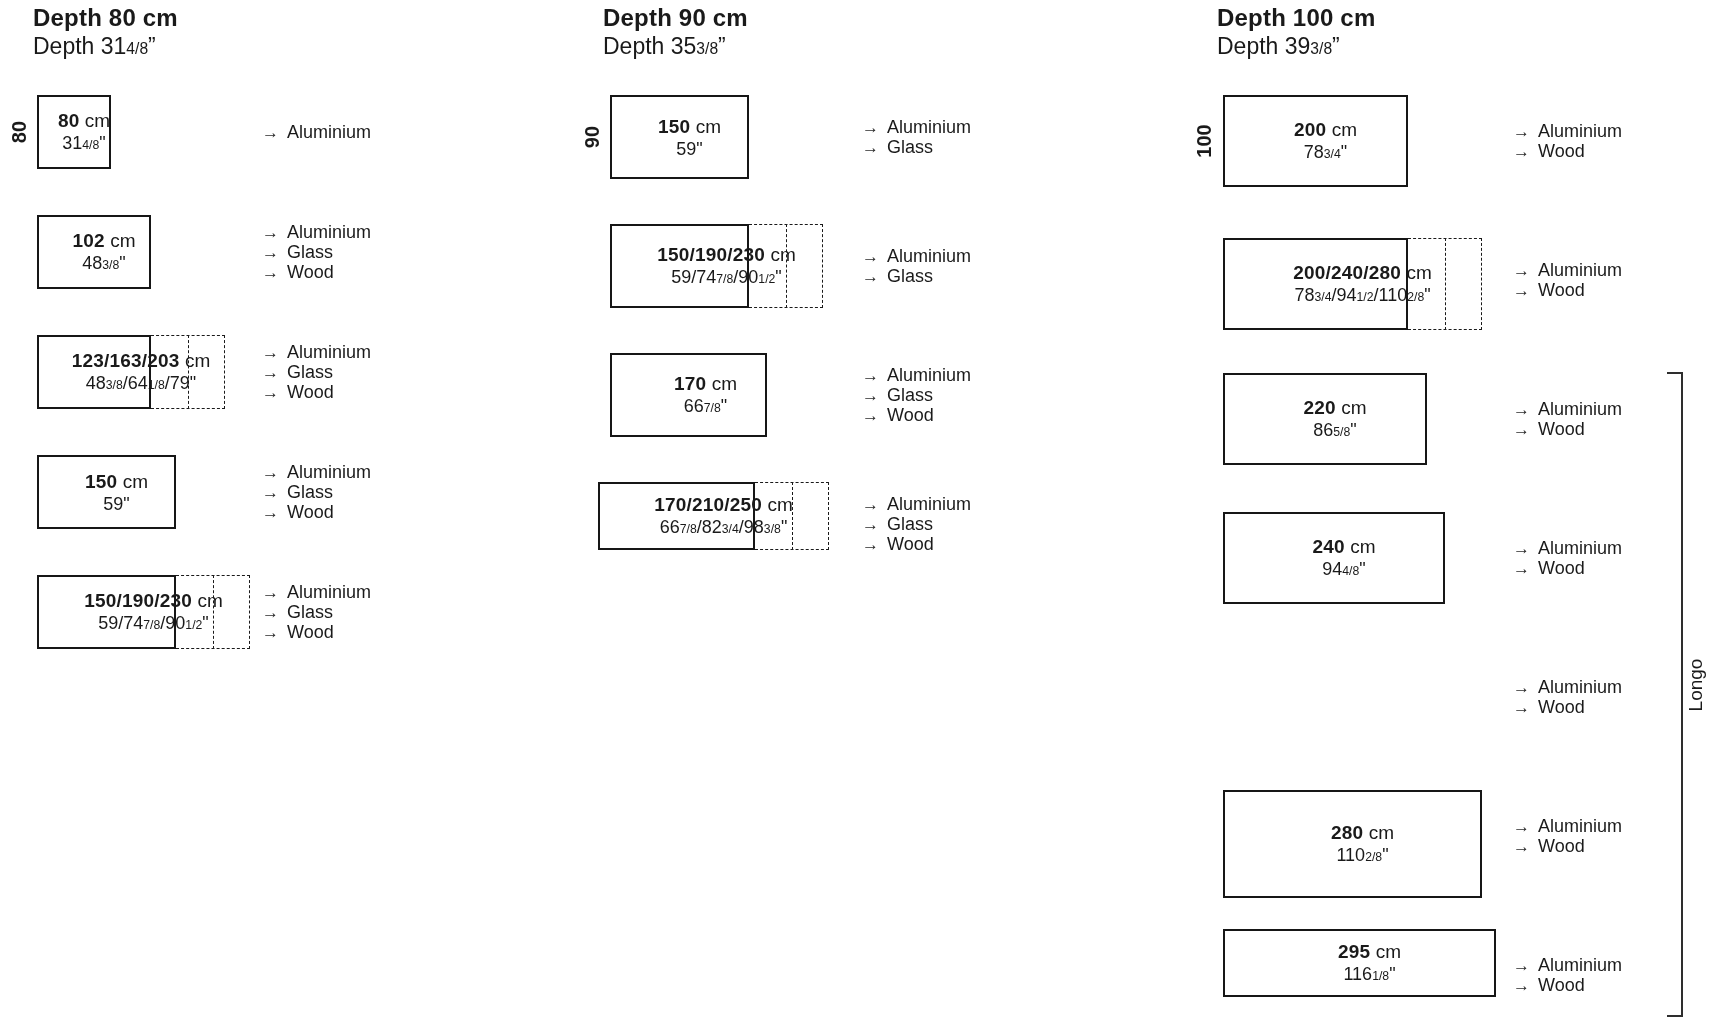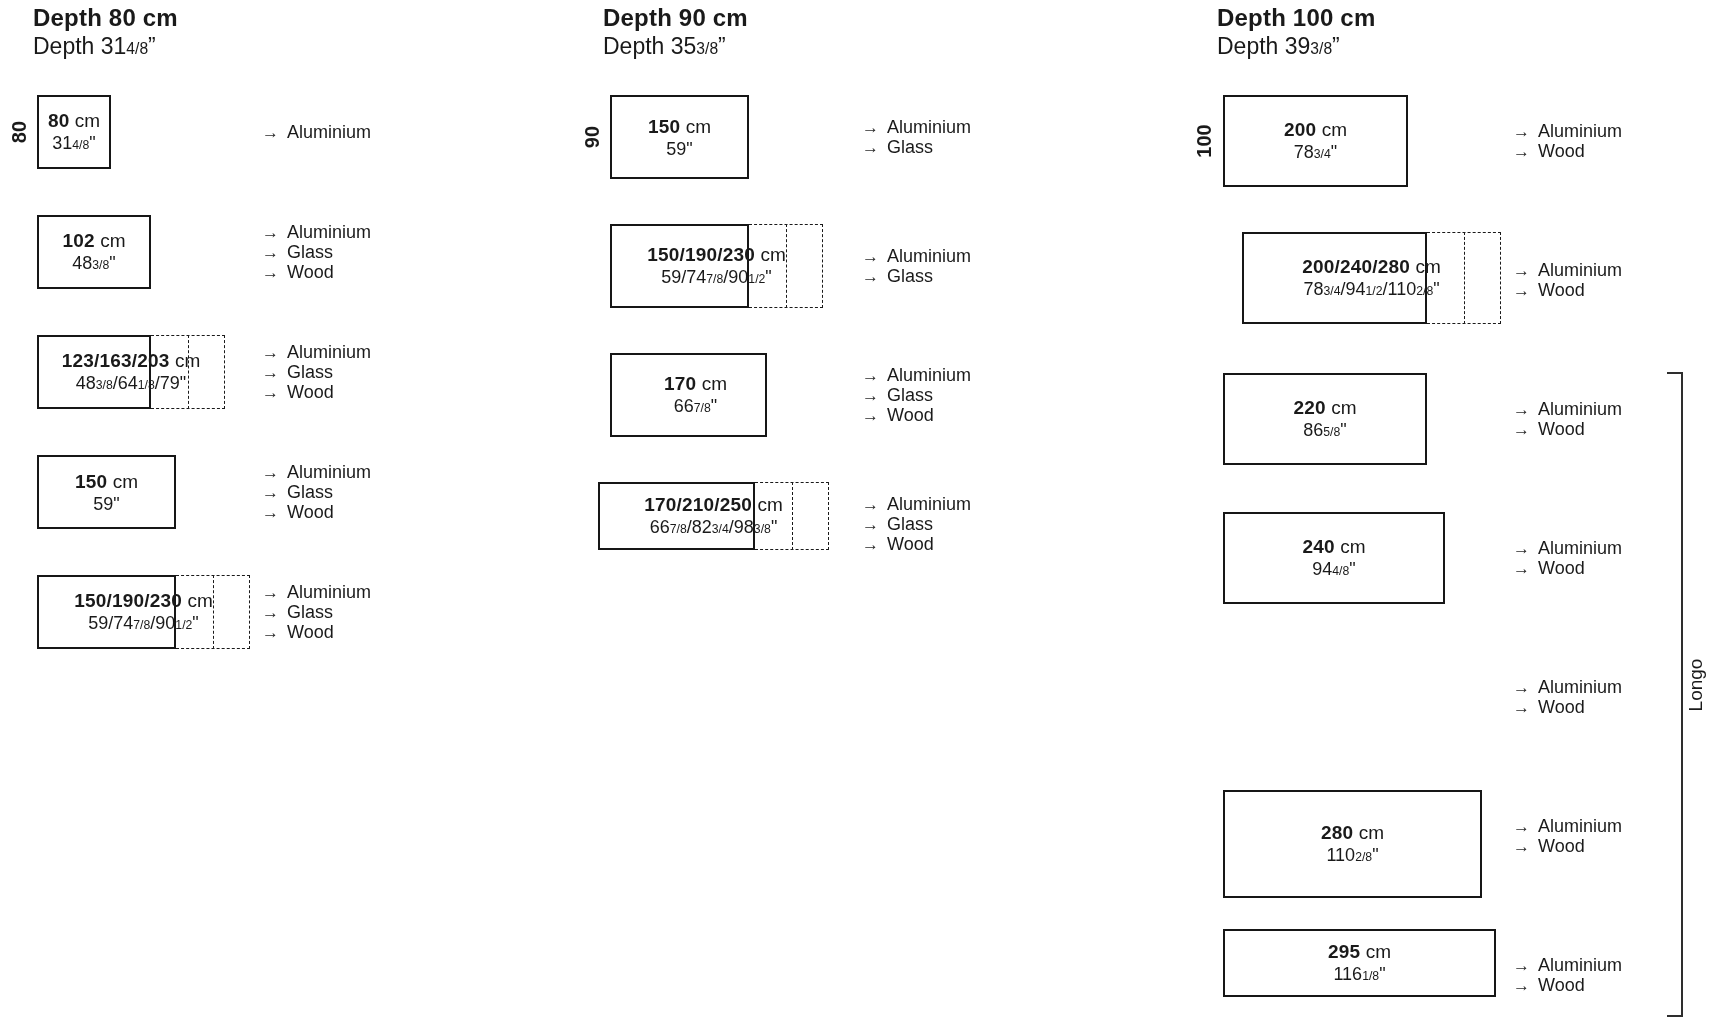--- a/index.html
+++ b/index.html
@@ -8,21 +8,21 @@
     font-family:Liberation Sans, sans-serif;color:#1a1a1a;
   }
   .col-header{position:absolute;top:3px;}
   .col-header .h1{font-weight:bold;font-size:24px;line-height:29px;letter-spacing:0.2px;}
   .col-header .h2{font-size:23px;line-height:28px;}
   .fr{font-size:0.68em;}
   .depth-rot{
     position:absolute;width:44px;height:22px;line-height:22px;text-align:center;
     font-weight:bold;font-size:20px;transform:rotate(-90deg);
   }
-  .brow{position:absolute;}
+  .brow{position:absolute;padding-left:20px;}
   .bsolid{position:absolute;left:0;top:0;bottom:0;border:2.5px solid #161616;box-sizing:border-box;}
   .bext{position:absolute;top:0;bottom:0;border:1.4px dashed #1a1a1a;border-left:none;box-sizing:border-box;}
   .bdivider{position:absolute;top:0;bottom:0;width:0;border-left:1.4px dashed #1a1a1a;}
   .btxt{
     position:absolute;left:0;top:0;right:0;bottom:0;
     display:flex;flex-direction:column;align-items:center;justify-content:center;
     text-align:center;
   }
   .cmline{font-size:19px;line-height:23px;white-space:nowrap;}
   .cmline b{letter-spacing:0.2px;}
@@ -179,21 +179,21 @@
       <div class="bsolid" style="width: 185px;"></div>
       <div class="btxt">
         <div class="cmline"><b>200</b> <span>cm</span></div>
         <div class="inline2">78<span class="fr">3/4</span>"</div>
       </div>
     </div>
     <div class="mats" style="left: 1513px; top: 121px;">
       <div class="matrow"><span class="arrow">→</span><span>Aluminium</span></div>
       <div class="matrow"><span class="arrow">→</span><span>Wood</span></div>
     </div>
-    <div class="brow" style="left: 1223px; top: 232px; width: 259px; height: 92px; margin-left: 19px;">
+    <div class="brow" style="left: 1223px; top: 238px; width: 259px; height: 92px;">
       <div class="bsolid" style="width: 185px;"></div>
       <div class="bext" style="left: 185px; width: 74px;"></div>
       <div class="bdivider" style="left: 222px;"></div>
       <div class="btxt">
         <div class="cmline"><b>200/240/280</b> <span>cm</span></div>
         <div class="inline2">78<span class="fr">3/4</span>/94<span class="fr">1/2</span>/110<span class="fr">2/8</span>"</div>
       </div>
     </div>
     <div class="mats" style="left: 1513px; top: 260px;">
       <div class="matrow"><span class="arrow">→</span><span>Aluminium</span></div>

